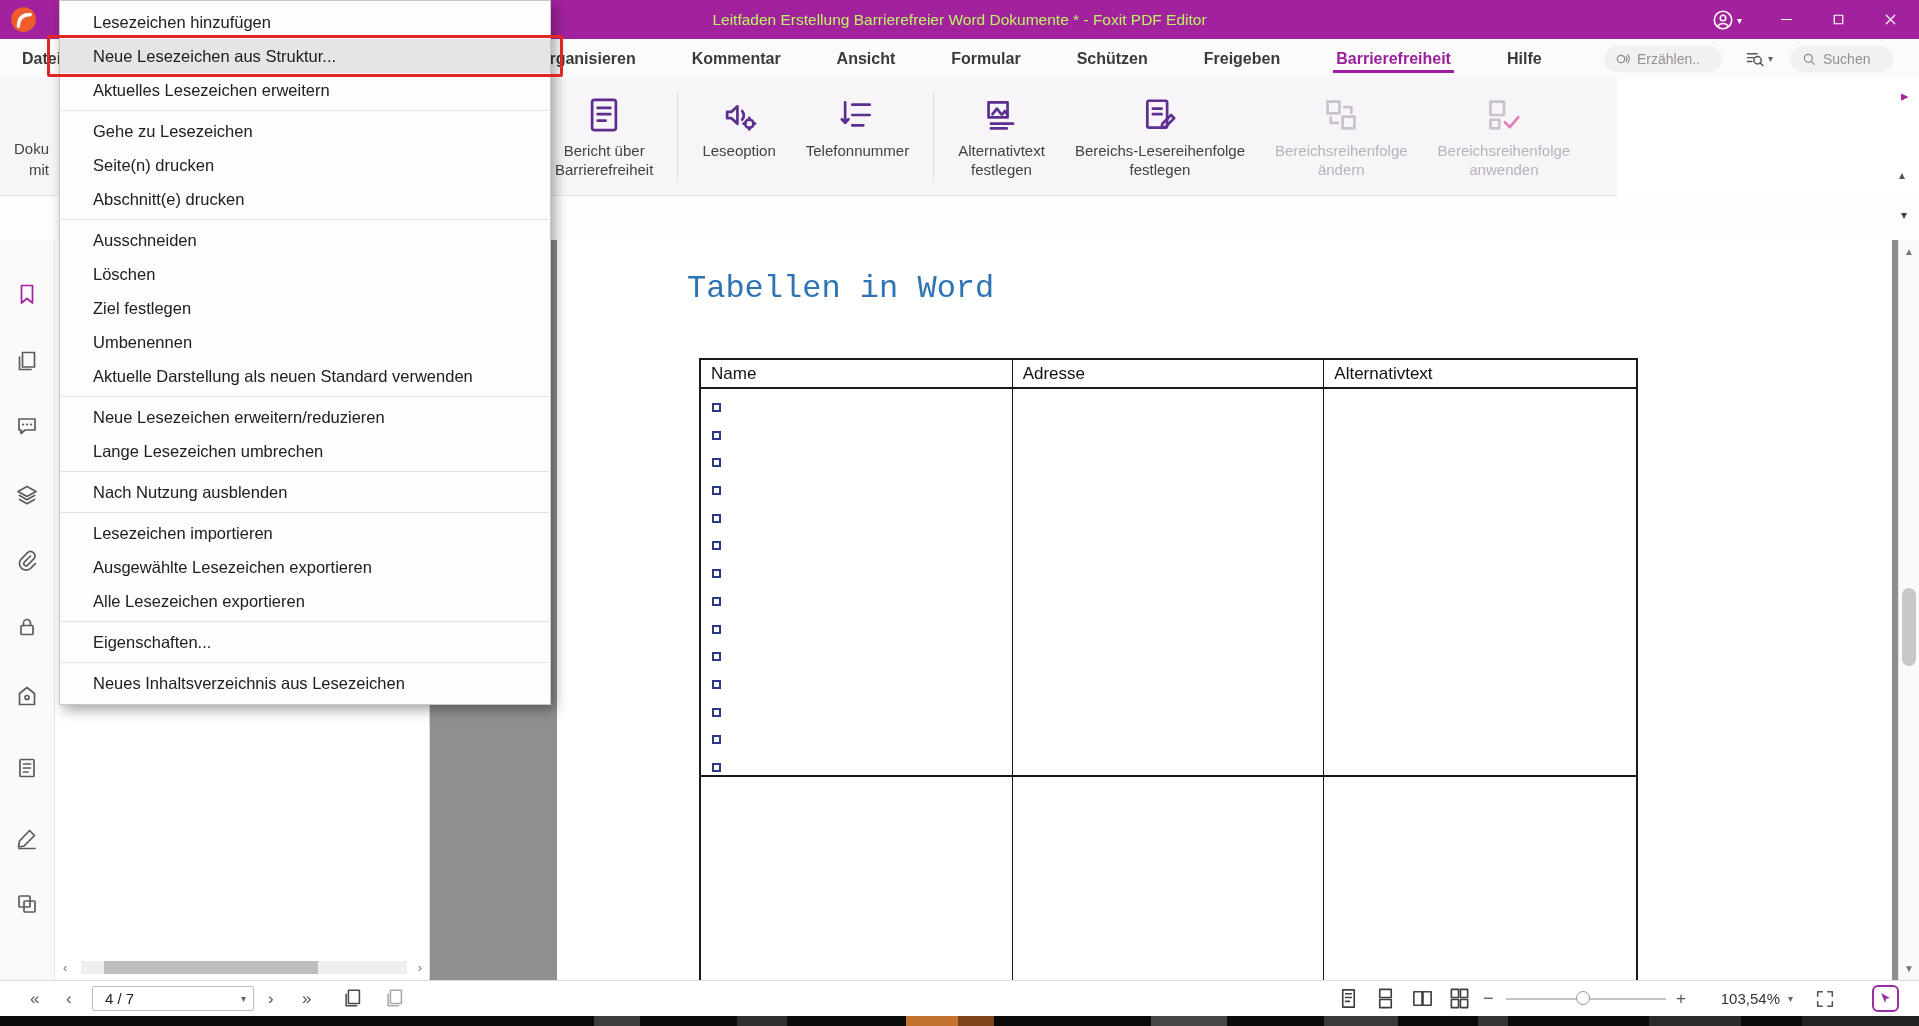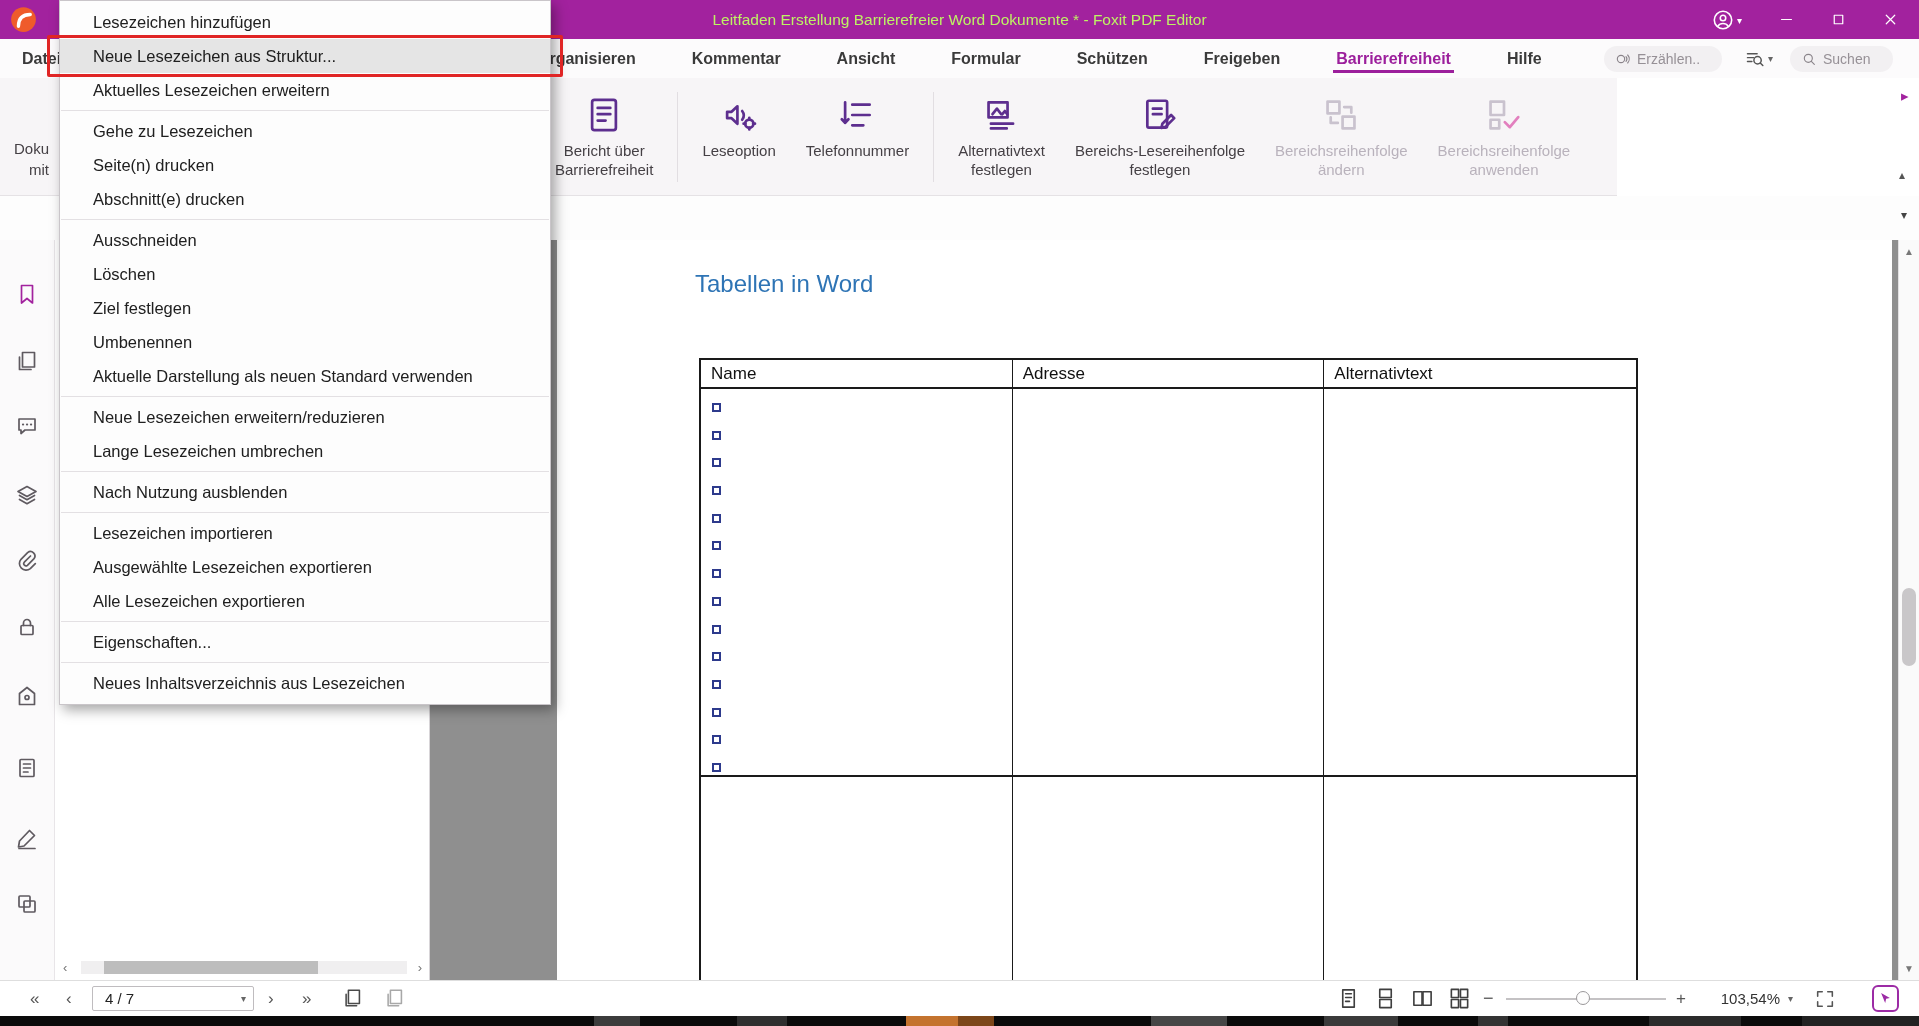--- a/index.html
+++ b/index.html
@@ -51,21 +51,21 @@
   .rsep{width:1px;background:#E2DEE2;margin:14px 4px;}
   #ribbon-collapse{position:absolute;left:1899px;top:90px;font-size:12px;color:#555;}
 
   
   #substrip{position:absolute;left:0;top:196px;width:1919px;height:44px;background:#FDFDFD;z-index:2;}
   #substrip-caret{position:absolute;left:1901px;top:12px;font-size:12px;color:#444;}
 
   
   #doc-area{position:absolute;left:430px;top:240px;width:1468px;height:740px;background:#8F8F8F;z-index:1;overflow:hidden;}
   #page{position:absolute;left:127px;top:0;width:1335px;height:786px;background:#fff;overflow:hidden;}
-  #doc-heading{position:absolute;left:138px;top:30px;font-size:24px;color:#2E74B5;}
+  #doc-heading{position:absolute;left:130px;top:30px;font-size:32px;color:#2E74B5;font-family:Liberation Mono, monospace;}
   .doc-table{position:absolute;left:142px;top:118px;width:939px;height:660px;border:2px solid #1A1A1A;
              display:grid;grid-template-columns:1fr 1fr 1fr;grid-template-rows:29px 388px auto;box-sizing:border-box;}
   .th{border-right:1px solid #1A1A1A;border-bottom:2px solid #1A1A1A;display:flex;align-items:center;
       padding-left:10px;font-size:17px;color:#111;}
   .td{border-right:1px solid #1A1A1A;position:relative;}
   .r1{border-bottom:2px solid #1A1A1A;}
   .lastcol{border-right:none !important;}
   #bullet-list{position:absolute;left:11px;top:14px;display:flex;flex-direction:column;gap:18.7px;}
   .bullet{width:9px;height:9px;border:2px solid #2D3A8C;background:#fff;box-sizing:border-box;}
 

